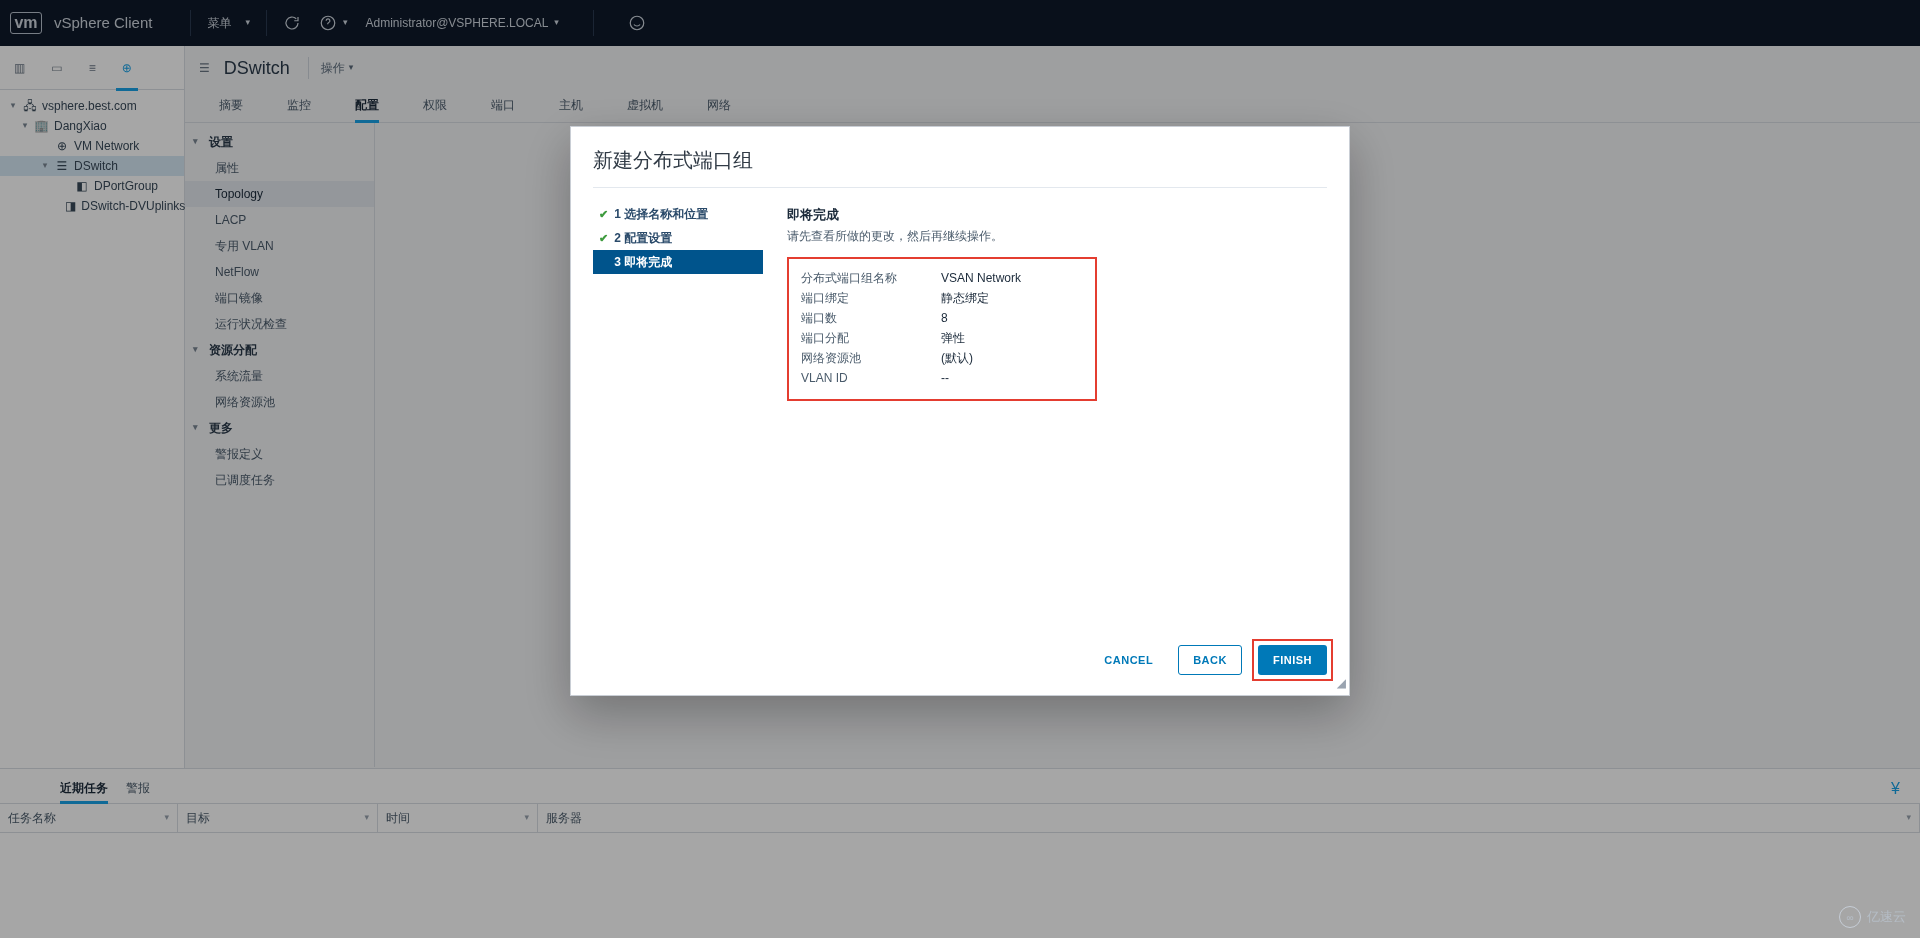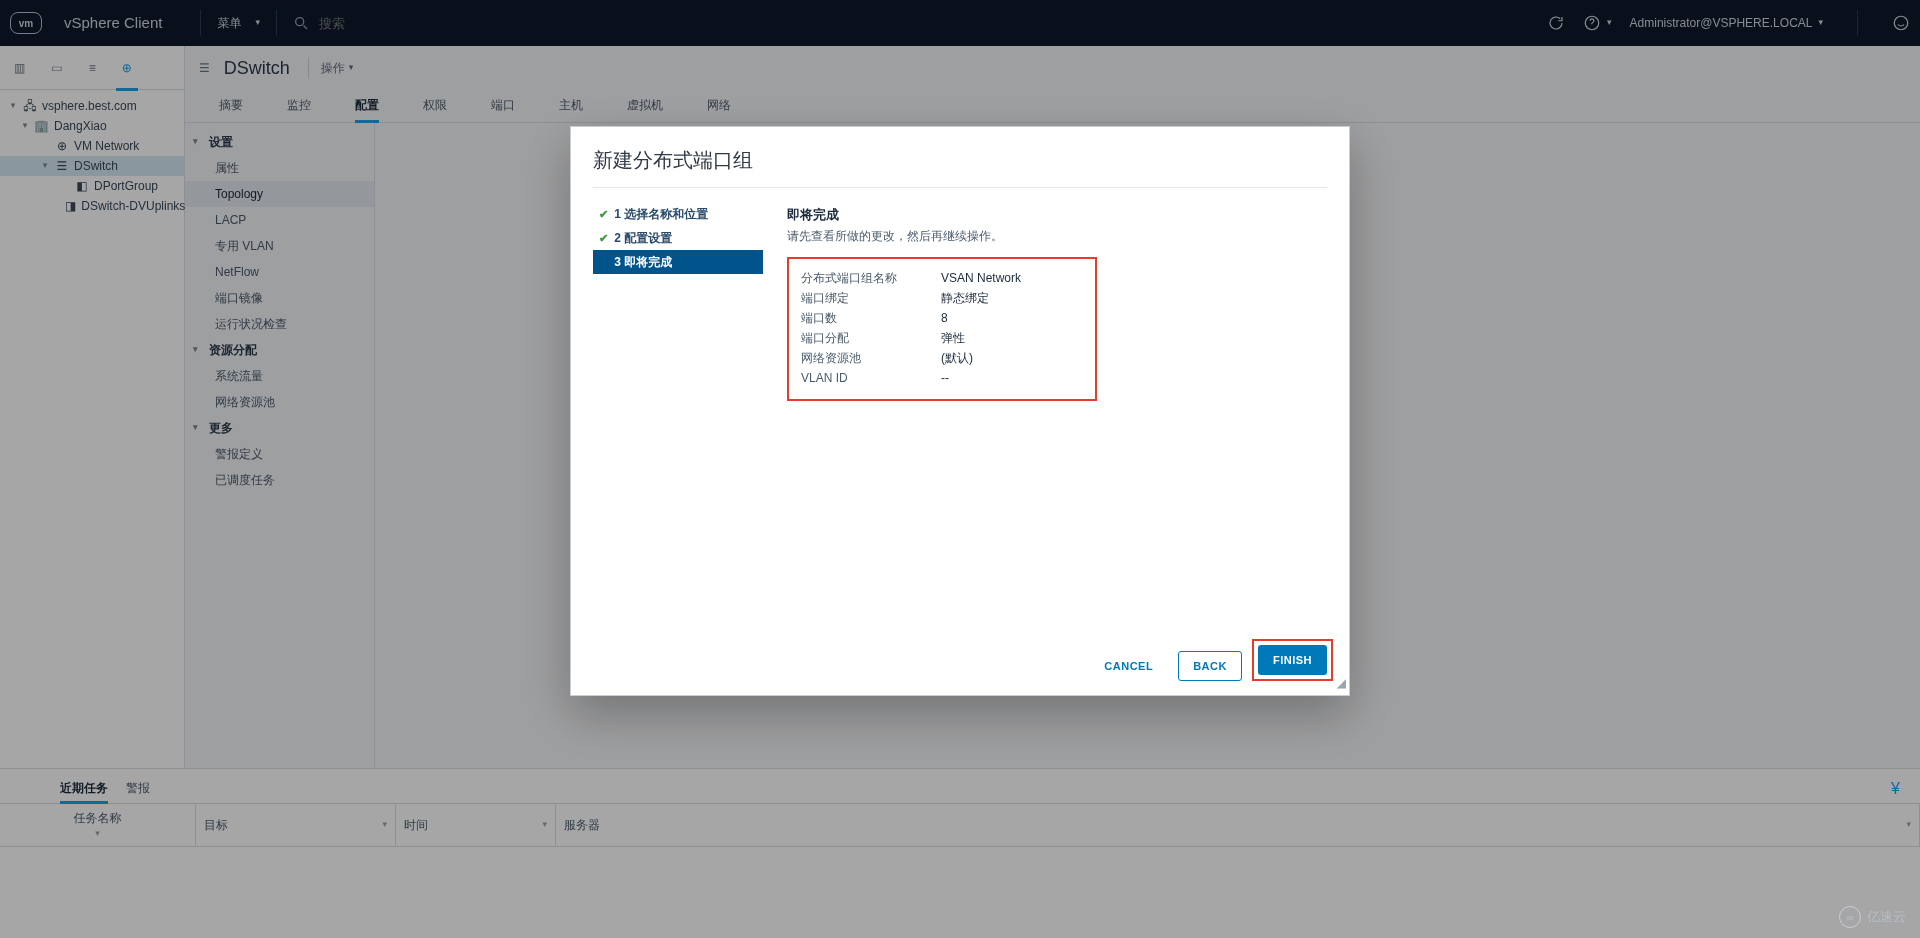--- a/index.html
+++ b/index.html
@@ -24,21 +24,21 @@
     font:12px/1.5 "Segoe UI", "Microsoft YaHei", Arial, sans-serif;
     color:var(--text);
     background:var(--bg);
     width:1920px;
     height:938px;
     overflow:hidden;
     position:relative;
   }
   
   .topbar{height:46px;background:var(--topbar);color:var(--topbar-fg);display:flex;align-items:center;padding:0 10px;}
-  .vm-logo{width:32px;height:22px;border:1px solid var(--topbar-fg);border-radius:8px;display:flex;align-items:center;justify-content:center;font-size:10px;font-weight:700;margin-right:22px;color:#cfd6df;}
+  .vm-logo{width:32px;height:22px;border:1px solid var(--topbar-fg);border-radius:3px;display:flex;align-items:center;justify-content:center;font-size:16px;font-weight:700;margin-right:12px;color:#cfd6df;}
   .brand{font-size:15px;margin-right:22px;color:#cfd6df;}
   .menu-btn{display:flex;align-items:center;gap:14px;color:#cfd6df;cursor:pointer;}
   .menu-btn .chev{font-size:9px;}
   .tb-sep{width:1px;height:26px;background:#2a3a50;margin:0 16px;}
   .search-wrap{display:flex;align-items:center;gap:8px;flex:1;}
   .search-wrap svg{width:16px;height:16px;fill:#8fa0b4;}
   .search-input{background:transparent;border:none;color:#cfd6df;font-size:13px;width:260px;}
   .tb-right{display:flex;align-items:center;gap:18px;}
   .tb-ico{display:flex;align-items:center;gap:6px;color:#cfd6df;cursor:pointer;}
   .tb-ico svg{width:18px;height:18px;fill:none;stroke:#cfd6df;stroke-width:1.6;}
@@ -89,39 +89,39 @@
   .step .ck{color:#3e9b3e;font-size:11px;}
   .step.active{background:#00548c;color:#fff;}
   .step.active .ck{visibility:hidden;}
   .pane{flex:1;}
   .pane h3{margin:3px 0 2px;font-size:13px;color:#1b2a3a;}
   .pane .hint{color:#4a5b6b;margin:0 0 12px;}
   .summary{border:2px solid var(--red-box);padding:10px 12px;width:310px;}
   .summary .row{display:flex;height:20px;}
   .summary .k{width:140px;color:#4a5b6b;}
   .summary .v{color:#1b2a3a;}
-  .modal-foot{display:flex;justify-content:flex-end;gap:10px;padding:14px 16px;align-items:flex-end;}
+  .modal-foot{display:flex;justify-content:flex-end;gap:10px;padding:14px 16px;align-items:center;}
   .modal-foot .resize{position:absolute;right:3px;bottom:3px;color:#9aa4b0;}
   .btn{height:30px;padding:0 14px;border-radius:3px;font-size:11px;font-weight:700;letter-spacing:.5px;cursor:pointer;display:flex;align-items:center;border:1px solid transparent;}
   .btn-ghost{background:transparent;color:var(--blue);}
   .btn-outline{background:#fff;color:var(--blue);border:1px solid var(--blue);}
   .btn-primary{background:var(--blue);color:#fff;}
   .btn-primary-wrap{border:2px solid var(--red-box);padding:4px;display:inline-flex;}
 
   
   .tasks{position:absolute;left:0;right:0;bottom:0;height:170px;background:var(--panel);border-top:1px solid var(--panel-border);display:flex;flex-direction:column;}
   .tasks-tabs{display:flex;gap:18px;padding:6px 12px 0;align-items:center;}
   .tasks-tab{padding:4px 0 6px;color:#4a5b6b;cursor:pointer;position:relative;}
   .tasks-tab.sel{color:#1b2a3a;font-weight:600;margin-left:48px;}
   .tasks-tab.sel::after{content:"";position:absolute;left:0;right:0;bottom:-1px;height:3px;background:var(--accent);}
   .tasks-tabs .toggle{margin-left:auto;color:var(--accent);font-size:16px;cursor:pointer;padding-right:8px;}
   .grid-head{display:flex;border-top:1px solid var(--panel-border);border-bottom:1px solid var(--panel-border);}
   .grid-head .col{padding:5px 8px;border-right:1px solid var(--panel-border);display:flex;align-items:center;justify-content:space-between;color:#4a5b6b;}
   .grid-head .col .chev{color:#9aa4b0;font-size:9px;}
-  .c-name{width:196px;flex-direction:column;}
+  .c-name{width:178px;}
   .c-target{width:200px;}
   .c-status{width:810px;}
   .c-time{width:160px;}
   .c-server{flex:1;}
   .grid-body{flex:1;overflow:auto;}
   .hscroll{height:12px;overflow-x:scroll;}
   .hscroll-inner{height:1px;width:2600px;}
   .filter{border-top:1px solid var(--panel-border);padding:2px 8px;}
   .filter select{border:1px solid #c9ced5;height:18px;font-size:11px;color:#4a5b6b;background:#fff;}
 
@@ -135,26 +135,20 @@
 
 <div class="topbar">
   <div class="vm-logo">vm</div>
   <div class="brand">vSphere Client</div>
   <div class="tb-sep"></div>
   <div class="menu-btn">
     <span>菜单</span>
     <span class="chev">▾</span>
   </div>
   <div class="tb-sep"></div>
-  <div class="search-wrap">
-    <svg viewBox="0 0 24 24">
-        <path d="M10 4a6 6 0 1 1 0 12 6 6 0 0 1 0-12zm11 17l-5.2-5.2" stroke="#8fa0b4" stroke-width="2" fill="none"></path>
-      </svg>
-    <input class="search-input" placeholder="搜索" style="">
-  </div>
   <div class="tb-right">
     <span class="tb-ico">
       <svg viewBox="0 0 24 24">
           <path d="M20 12a8 8 0 1 1-2.34-5.66M20 4v5h-5"></path>
         </svg>
     </span>
     <span class="tb-ico">
       <svg viewBox="0 0 24 24">
           <circle cx="12" cy="12" r="9"></circle>
           <path d="M9.5 9a2.5 2.5 0 1 1 3.5 2.3c-.9.4-1.5 1-1.5 2.2M12 17h0"></path>

